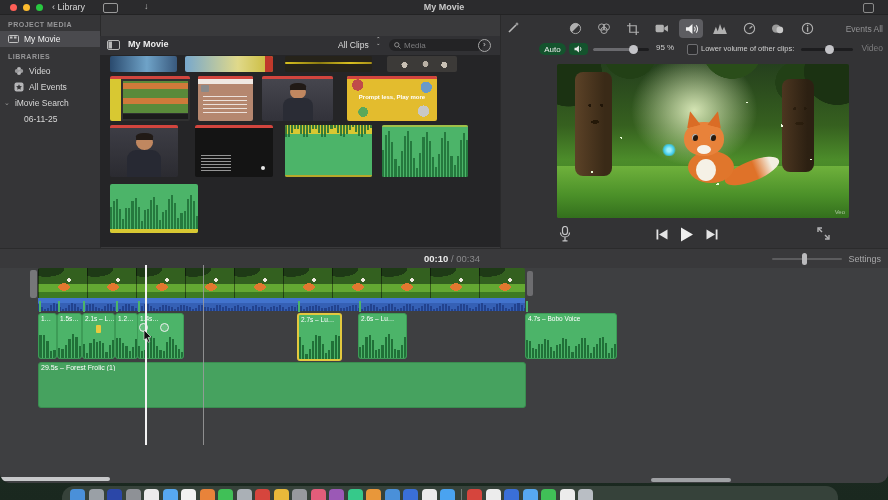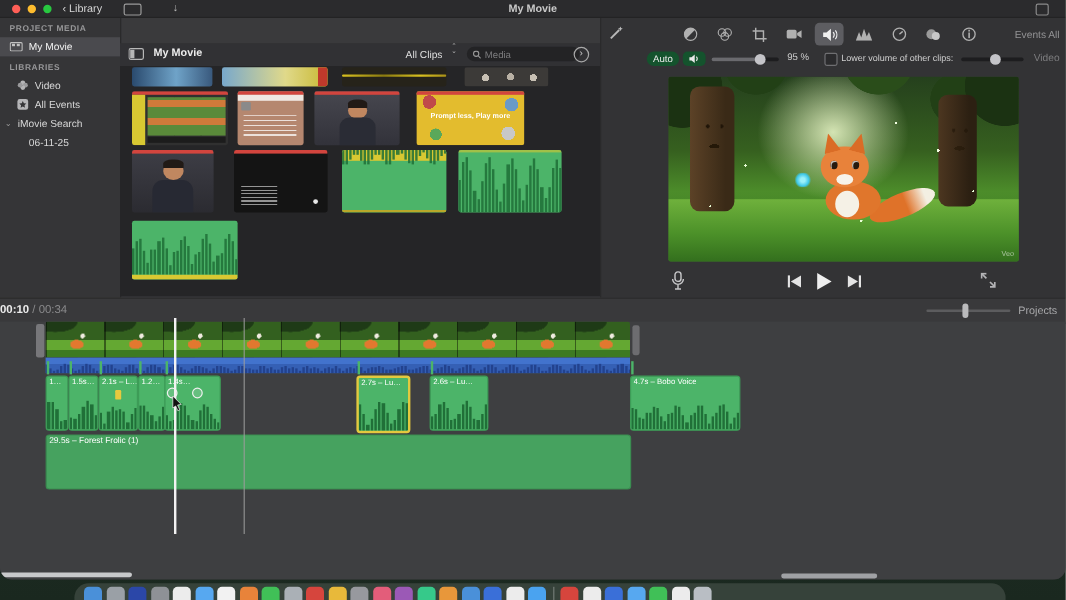--- a/index.html
+++ b/index.html
@@ -441,29 +441,29 @@
         </svg>
     </div>
     <svg class="abs" style="left:316px;top:212px;" width="13" height="13" viewBox="0 0 13 13">
         <path d="M1 5V1h4M12 8v4H8" fill="none" stroke="#b4b4b6" stroke-width="1.4"></path>
         <line x1="1.5" y1="1.5" x2="5" y2="5" stroke="#b4b4b6" stroke-width="1.4"></line>
         <line x1="11.5" y1="11.5" x2="8" y2="8" stroke="#b4b4b6" stroke-width="1.4"></line>
       </svg>
   </div>
 
   <div class="ttoolbar">
-    <div class="abs" style="left:0;right:408px;top:4px;text-align:left;font-size:9.5px;">
+    <div class="abs" style="left:0;right:408px;top:4px;text-align:right;font-size:9.5px;">
       <span style="color:#ebebeb;font-weight:bold;">00:10</span>
       <span style="color:#8a8a8c;">/</span>
       <span style="color:#8a8a8c;">00:34</span>
     </div>
     <div class="abs" style="left:772px;top:9px;width:70px;height:2px;background:#5c5c5e;border-radius:1px;">
       <span class="abs" style="left:30px;top:-5px;width:5px;height:12px;background:#bababc;border-radius:2.5px;"></span>
     </div>
-    <span class="abs" style="right:7px;top:5px;font-size:9px;color:#a8a8aa;">Projects</span>
+    <span class="abs" style="right:7px;top:5px;font-size:9px;color:#a8a8aa;">Settings</span>
   </div>
 
   <div class="tracks">
 
     <div class="abs" style="left:30px;top:2px;width:7px;height:28px;background:#77777a;border-radius:2px;"></div>
 
     <div class="abs" style="left:38px;top:0;width:487px;height:30px;border-radius:2px 2px 0 0;overflow:hidden;
       background-image:
         repeating-linear-gradient(90deg,rgba(0,0,0,.45) 0 1px,rgba(0,0,0,0) 1px 49px),
         radial-gradient(ellipse 9px 6px at 26px 19px,#e2782f 62%,rgba(0,0,0,0) 63%),

